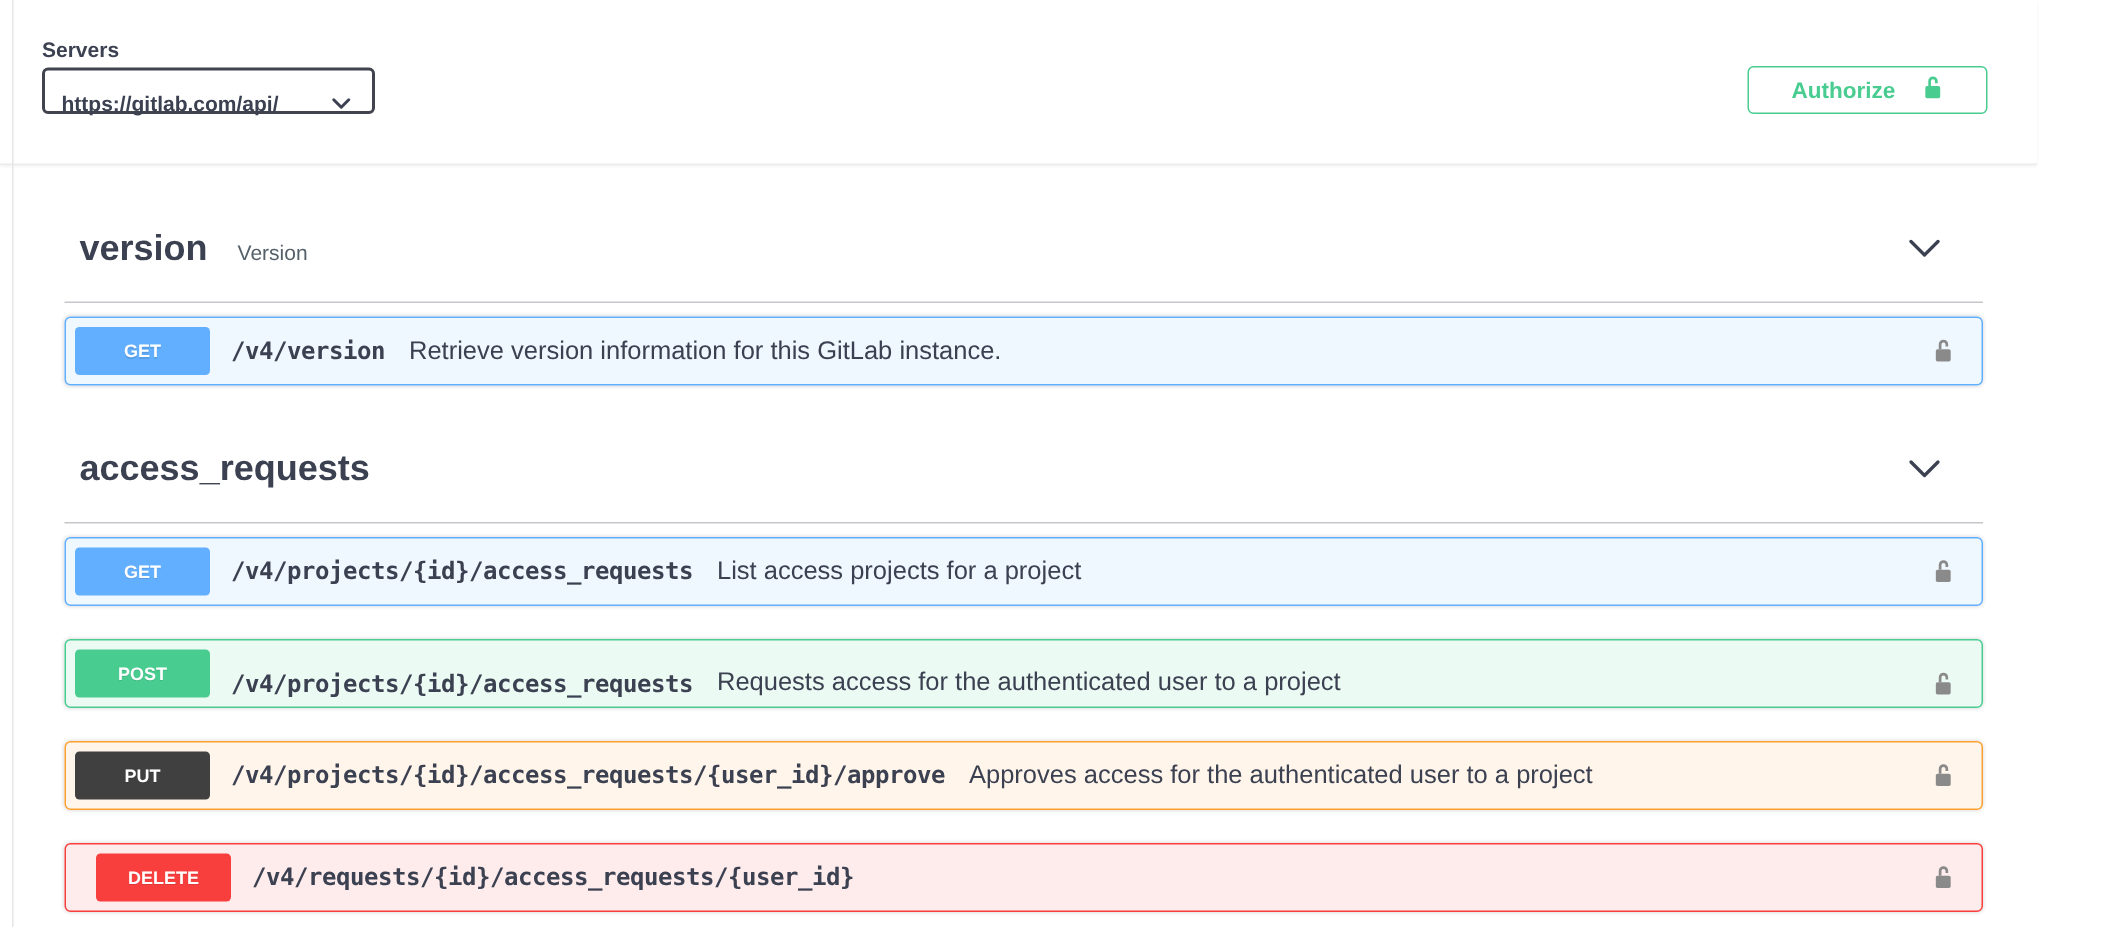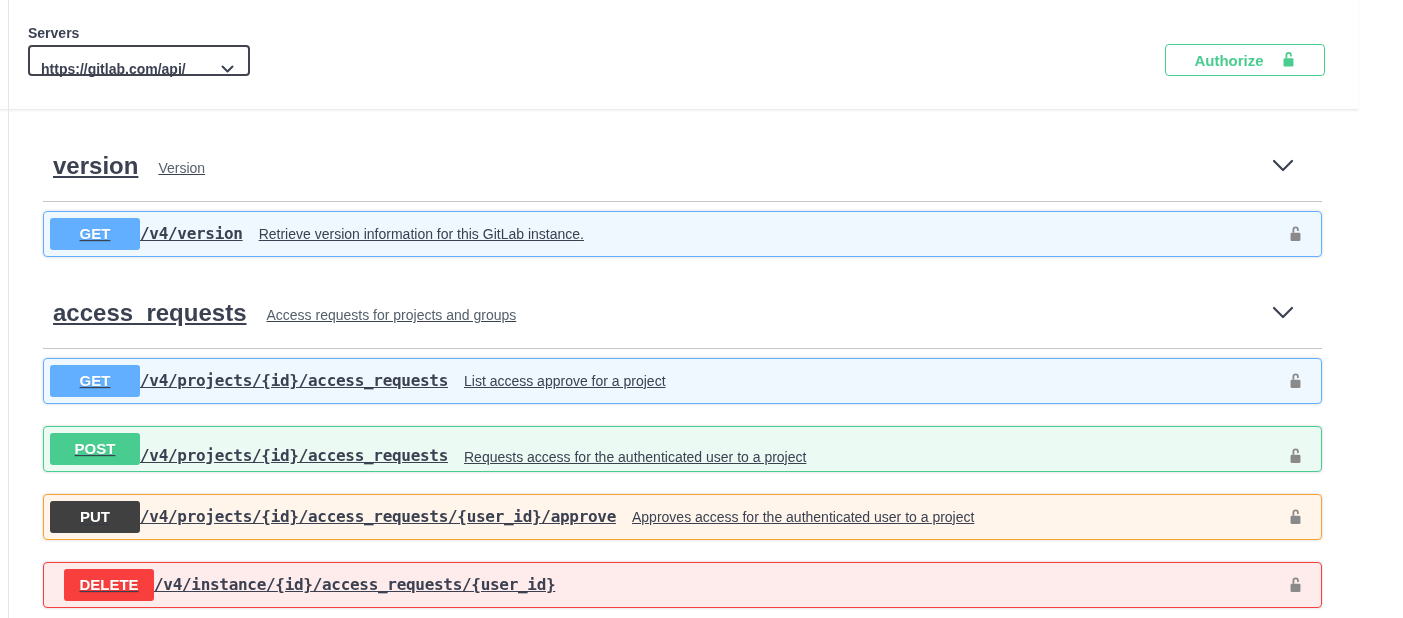--- a/index.html
+++ b/index.html
@@ -30,21 +30,21 @@
 
   .auth-wrapper { padding-bottom:33px; }
   .btn-authorize {
     width:160px; height:32px; background:#fff;
     border:1px solid #49cc90; border-radius:4px; cursor:pointer;
     display:flex; align-items:center; justify-content:center; gap:17px;
     color:#49cc90; font-family:"Liberation Sans",sans-serif; font-size:15px; font-weight:bold;
   }
 
   
-  .wrapper { margin:0 36px 0 43px;text-decoration:underline; }
+  .wrapper { margin:0 36px 0 43px; }
 
   .tag-section { margin-top:28px; }
   .tag-header {
     display:flex; align-items:center;
     padding:14px 10px 20px 10px;
     border-bottom:1px solid rgba(59,65,81,.3);
     cursor:pointer;
   }
   .tag-title { font-size:24px; font-weight:bold; color:#3b4151; line-height:1.2; }
   .tag-desc { font-size:14px; color:#55606b; margin-left:20px; padding-top:4px; }
@@ -53,28 +53,28 @@
   .opblock {
     margin:9px 0 22px 0;
     display:flex; align-items:center;
     padding:6px; border-radius:4px; border:1px solid;
     box-shadow:0 0 3px rgba(0,0,0,.19);
     cursor:pointer;
   }
   .opblock-method {
     min-width:90px; height:32px; padding:0 2px;
     display:flex; align-items:center; justify-content:center;
-    border-radius:3px; color:#fff; font-size:15px; font-weight:bold;
+    border-radius:3px; color:#fff; font-size:12px; font-weight:bold;
     text-shadow:0 1px 0 rgba(0,0,0,.1);
   }
   .opblock-path {
-    font-family:"DejaVu Sans Mono","Liberation Mono",monospace;
+    margin-left:14px; font-family:"DejaVu Sans Mono","Liberation Mono",monospace;
     font-size:16px; font-weight:bold; color:#3b4151; letter-spacing:-0.3px;
   }
-  .opblock-summary { margin-left:16px; font-size:14px; color:#3b4151; }
+  .opblock-summary { margin-left:16px; font-size:17px; color:#3b4151; }
   .opblock-lock { margin-left:auto; margin-right:12px; background:none; border:none; cursor:pointer; padding:0; line-height:0; }
 
   .opblock.get    { background:rgba(97,175,254,.1);  border-color:#61affe; }
   .opblock.post   { background:rgba(73,204,144,.1);  border-color:#49cc90;align-items:flex-end; }
   .opblock.put    { background:rgba(252,161,48,.1);  border-color:#fca130; }
   .opblock.delete { background:rgba(249,62,62,.1);   border-color:#f93e3e; }
   .opblock.get    .opblock-method { background:#61affe; }
   .opblock.post   .opblock-method { background:#49cc90; }
   .opblock.put    .opblock-method { background:#404040; }
   .opblock.delete .opblock-method { background:#f93e3e;margin-left:14px; }
@@ -132,32 +132,31 @@
             <path d="M6 11 V6.8 a4.2 4.2 0 0 1 8.4 0 V8.6 h-2.4 V6.8 a1.8 1.8 0 0 0 -3.6 0 V11 Z" fill="#8a8a8a"></path>
             <rect x="3.4" y="11" width="13.2" height="11" rx="1.6" fill="#8a8a8a"></rect>
           </svg>
         </button>
       </div>
     </section>
 
     <section class="tag-section">
       <div class="tag-header">
         <span class="tag-title">access_requests</span>
-        <span class="tag-desc">Access requests for projects and groups</span>
         <button class="tag-arrow">
           <svg width="22" height="14" viewBox="0 0 22 14">
               <polyline points="2,2 11,11 20,2" fill="none" stroke="#3b4151" stroke-width="2.2" stroke-linecap="round" stroke-linejoin="round"></polyline>
             </svg>
         </button>
       </div>
 
       <div class="opblock get">
         <span class="opblock-method">GET</span>
         <span class="opblock-path">/v4/projects/{id}/access_requests</span>
-        <span class="opblock-summary">List access approve for a project</span>
+        <span class="opblock-summary">List access projects for a project</span>
         <button class="opblock-lock">
           <svg width="15" height="19" viewBox="0 0 20 24">
             <path d="M6 11 V6.8 a4.2 4.2 0 0 1 8.4 0 V8.6 h-2.4 V6.8 a1.8 1.8 0 0 0 -3.6 0 V11 Z" fill="#8a8a8a"></path>
             <rect x="3.4" y="11" width="13.2" height="11" rx="1.6" fill="#8a8a8a"></rect>
           </svg>
         </button>
       </div>
 
       <div class="opblock post">
         <span class="opblock-method">POST</span>
@@ -178,21 +177,21 @@
         <button class="opblock-lock">
           <svg width="15" height="19" viewBox="0 0 20 24">
             <path d="M6 11 V6.8 a4.2 4.2 0 0 1 8.4 0 V8.6 h-2.4 V6.8 a1.8 1.8 0 0 0 -3.6 0 V11 Z" fill="#8a8a8a"></path>
             <rect x="3.4" y="11" width="13.2" height="11" rx="1.6" fill="#8a8a8a"></rect>
           </svg>
         </button>
       </div>
 
       <div class="opblock delete">
         <span class="opblock-method">DELETE</span>
-        <span class="opblock-path">/v4/instance/{id}/access_requests/{user_id}</span>
+        <span class="opblock-path">/v4/requests/{id}/access_requests/{user_id}</span>
         <button class="opblock-lock">
           <svg width="15" height="19" viewBox="0 0 20 24">
             <path d="M6 11 V6.8 a4.2 4.2 0 0 1 8.4 0 V8.6 h-2.4 V6.8 a1.8 1.8 0 0 0 -3.6 0 V11 Z" fill="#8a8a8a"></path>
             <rect x="3.4" y="11" width="13.2" height="11" rx="1.6" fill="#8a8a8a"></rect>
           </svg>
         </button>
       </div>
     </section>
 
   </div>

